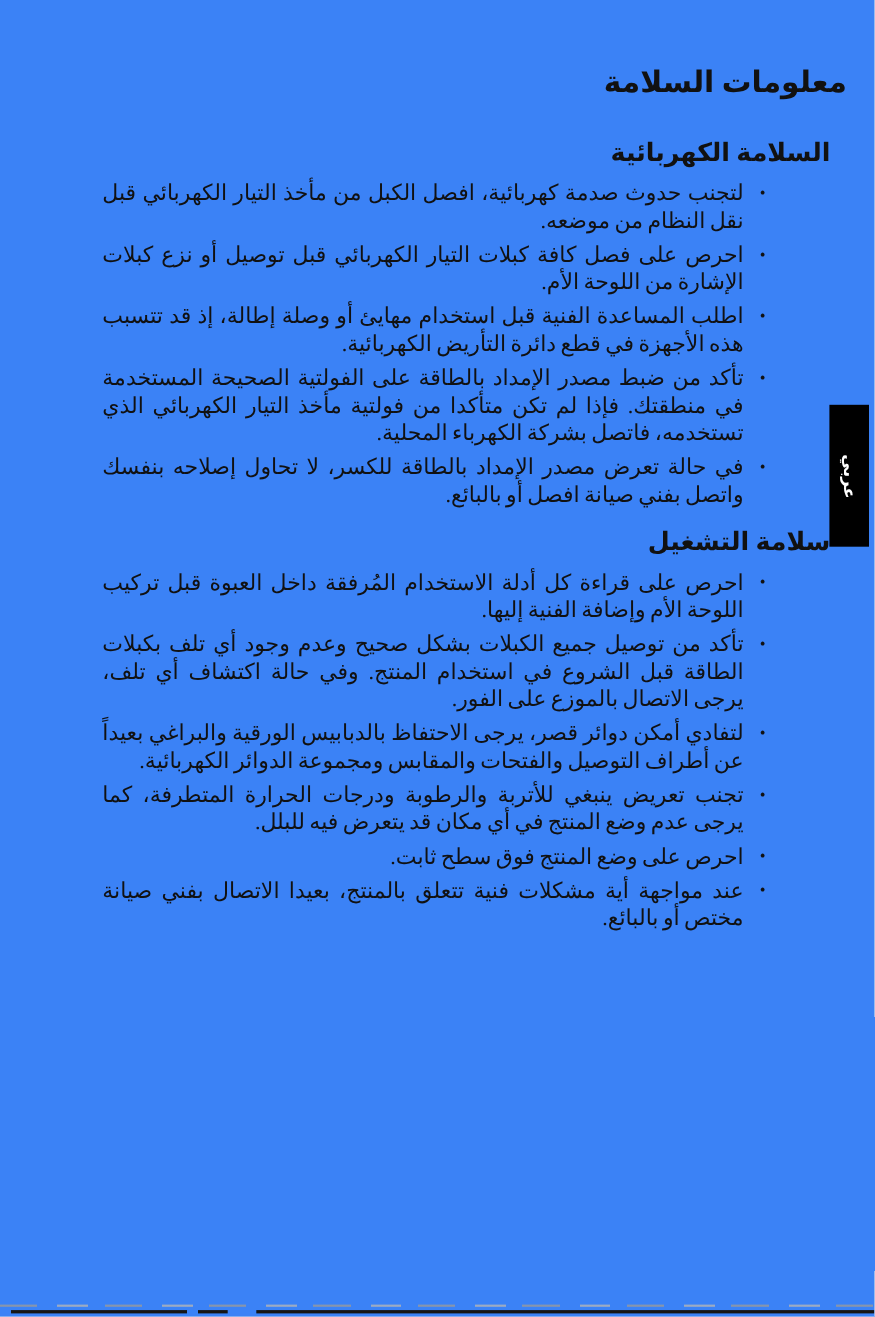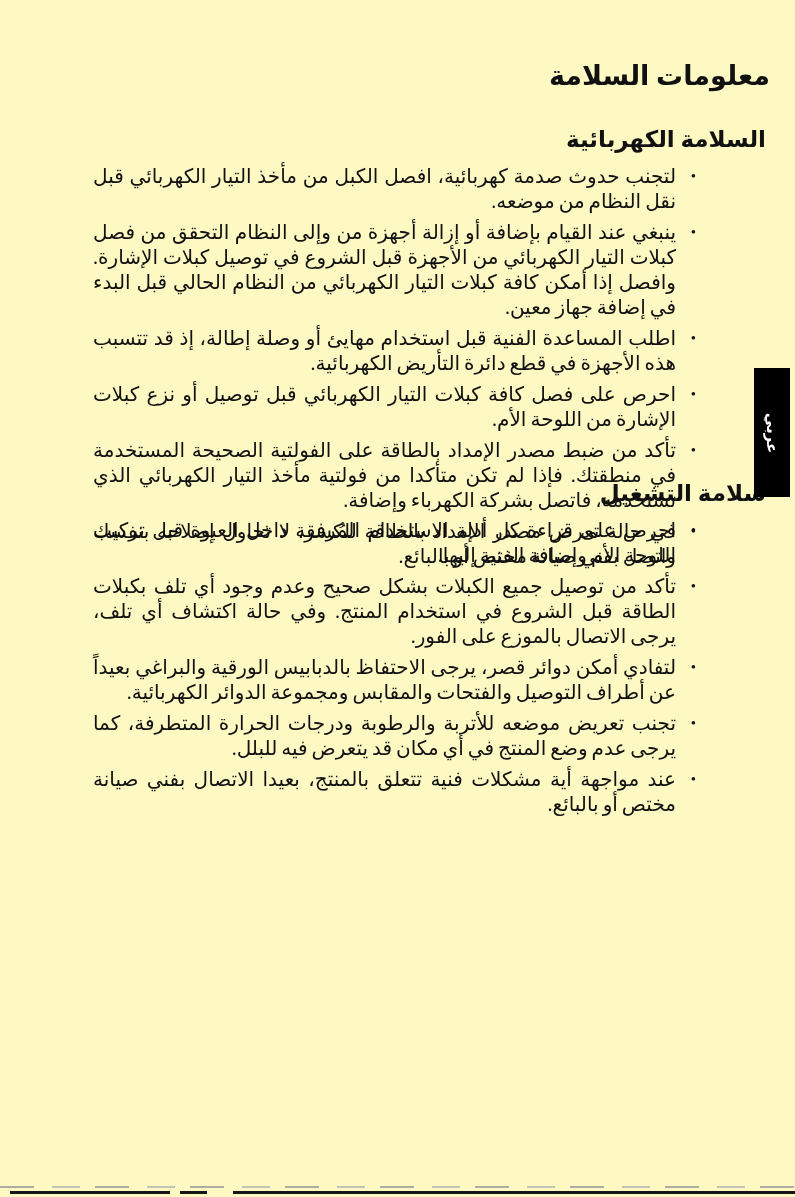--- a/index.html
+++ b/index.html
@@ -1,30 +1,30 @@
 <!DOCTYPE html>
 <html dir="rtl" lang="ar"><head>
 <meta charset="utf-8">
 <style>
   html,body{margin:0;padding:0;background:#e8e8e8;}
   .page{
     position:relative;
     width:795px;height:1197px;
-    background:#fef9c3;
+    background:#3b82f6;
     overflow:hidden;
     direction:rtl;
     font-family:"Liberation Serif","DejaVu Serif","DejaVu Sans",serif;
     color:#111;
   }
   .title{
     position:absolute;top:60px;right:25px;margin:0;
     font-size:27px;font-weight:bold;letter-spacing:0;
   }
   .sec-heading{
-    position:absolute;right:29px;margin:0;
+    position:absolute;right:40px;margin:0;
     font-size:23px;font-weight:bold;
   }
   .h-electrical{top:126px;}
   .h-operation{top:480px;}
   .bullet-list{
     position:absolute;right:119px;width:583px;
     margin:0;padding:0;list-style:none;
     font-size:20px;line-height:25px;
     word-spacing:-1px;
   }
@@ -72,34 +72,34 @@
 <body>
 
 <div class="page">
 
   <h1 class="title">معلومات السلامة</h1>
 
   <h2 class="sec-heading h-electrical">السلامة الكهربائية</h2>
 
   <ul class="bullet-list list-electrical">
     <li>لتجنب حدوث صدمة كهربائية، افصل الكبل من مأخذ التيار الكهربائي قبل نقل النظام من موضعه.</li>
-    <li>ينبغي عند القيام بإضافة أو إزالة أجهزة من وإلى النظام التحقق من فصل كبلات التيار الكهربائي من الأجهزة قبل الشروع في توصيل كبلات الإشارة. وافصل إذا أمكن كافة كبلات التيار الكهربائي من النظام الحالي قبل البدء في إضافة جهاز معين.</li>
+    <li>احرص على فصل كافة كبلات التيار الكهربائي قبل توصيل أو نزع كبلات الإشارة من اللوحة الأم.</li>
     <li>اطلب المساعدة الفنية قبل استخدام مهايئ أو وصلة إطالة، إذ قد تتسبب هذه الأجهزة في قطع دائرة التأريض الكهربائية.</li>
-    <li>احرص على فصل كافة كبلات التيار الكهربائي قبل توصيل أو نزع كبلات الإشارة من اللوحة الأم.</li>
-    <li>تأكد من ضبط مصدر الإمداد بالطاقة على الفولتية الصحيحة المستخدمة في منطقتك. فإذا لم تكن متأكدا من فولتية مأخذ التيار الكهربائي الذي تستخدمه، فاتصل بشركة الكهرباء وإضافة.</li>
-    <li>في حالة تعرض مصدر الإمداد بالطاقة للكسر، لا تحاول إصلاحه بنفسك واتصل بفني صيانة مختص أو بالبائع.</li>
+    <li>تأكد من ضبط مصدر الإمداد بالطاقة على الفولتية الصحيحة المستخدمة في منطقتك. فإذا لم تكن متأكدا من فولتية مأخذ التيار الكهربائي الذي تستخدمه، فاتصل بشركة الكهرباء المحلية.</li>
+    <li>في حالة تعرض مصدر الإمداد بالطاقة للكسر، لا تحاول إصلاحه بنفسك واتصل بفني صيانة افصل أو بالبائع.</li>
   </ul>
 
   <h2 class="sec-heading h-operation">سلامة التشغيل</h2>
 
   <ul class="bullet-list list-operation">
     <li>احرص على قراءة كل أدلة الاستخدام المُرفقة داخل العبوة قبل تركيب اللوحة الأم وإضافة الفنية إليها.</li>
     <li>تأكد من توصيل جميع الكبلات بشكل صحيح وعدم وجود أي تلف بكبلات الطاقة قبل الشروع في استخدام المنتج. وفي حالة اكتشاف أي تلف، يرجى الاتصال بالموزع على الفور.</li>
     <li>لتفادي أمكن دوائر قصر، يرجى الاحتفاظ بالدبابيس الورقية والبراغي بعيداً عن أطراف التوصيل والفتحات والمقابس ومجموعة الدوائر الكهربائية.</li>
-    <li>تجنب تعريض موضعه للأتربة والرطوبة ودرجات الحرارة المتطرفة، كما يرجى عدم وضع المنتج في أي مكان قد يتعرض فيه للبلل.</li>
+    <li>تجنب تعريض ينبغي للأتربة والرطوبة ودرجات الحرارة المتطرفة، كما يرجى عدم وضع المنتج في أي مكان قد يتعرض فيه للبلل.</li>
+    <li>احرص على وضع المنتج فوق سطح ثابت.</li>
     <li>عند مواجهة أية مشكلات فنية تتعلق بالمنتج، بعيدا الاتصال بفني صيانة مختص أو بالبائع.</li>
   </ul>
 
   <div class="side-tab">
     <span class="side-tab-label">عربي</span>
   </div>
 
   <div class="scan-speckle"></div>
   <div class="scan-line seg1"></div>
   <div class="scan-line seg2"></div>

